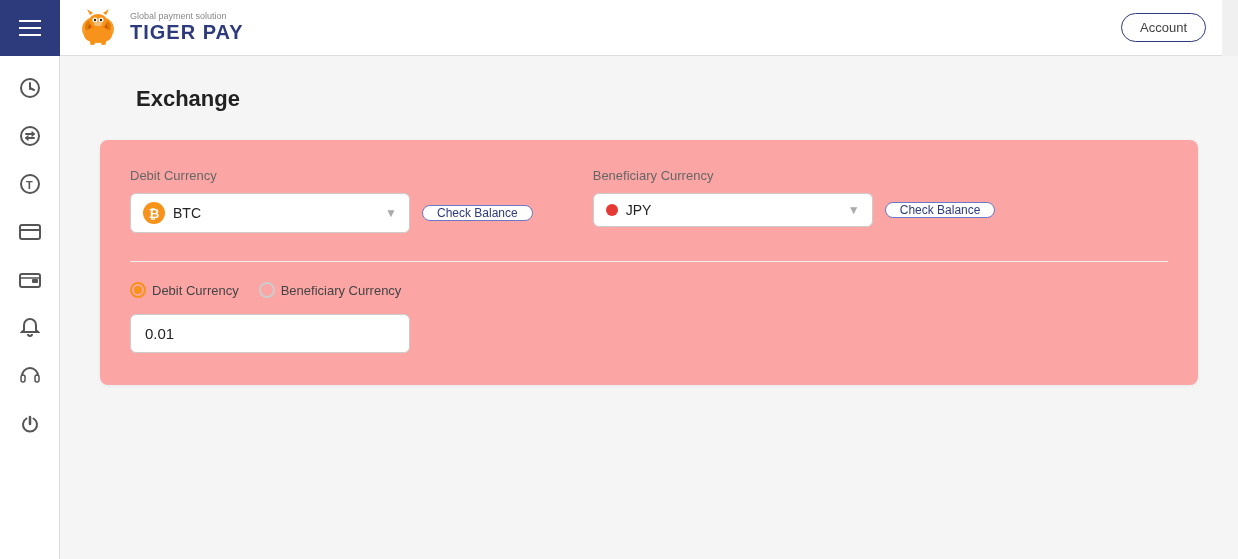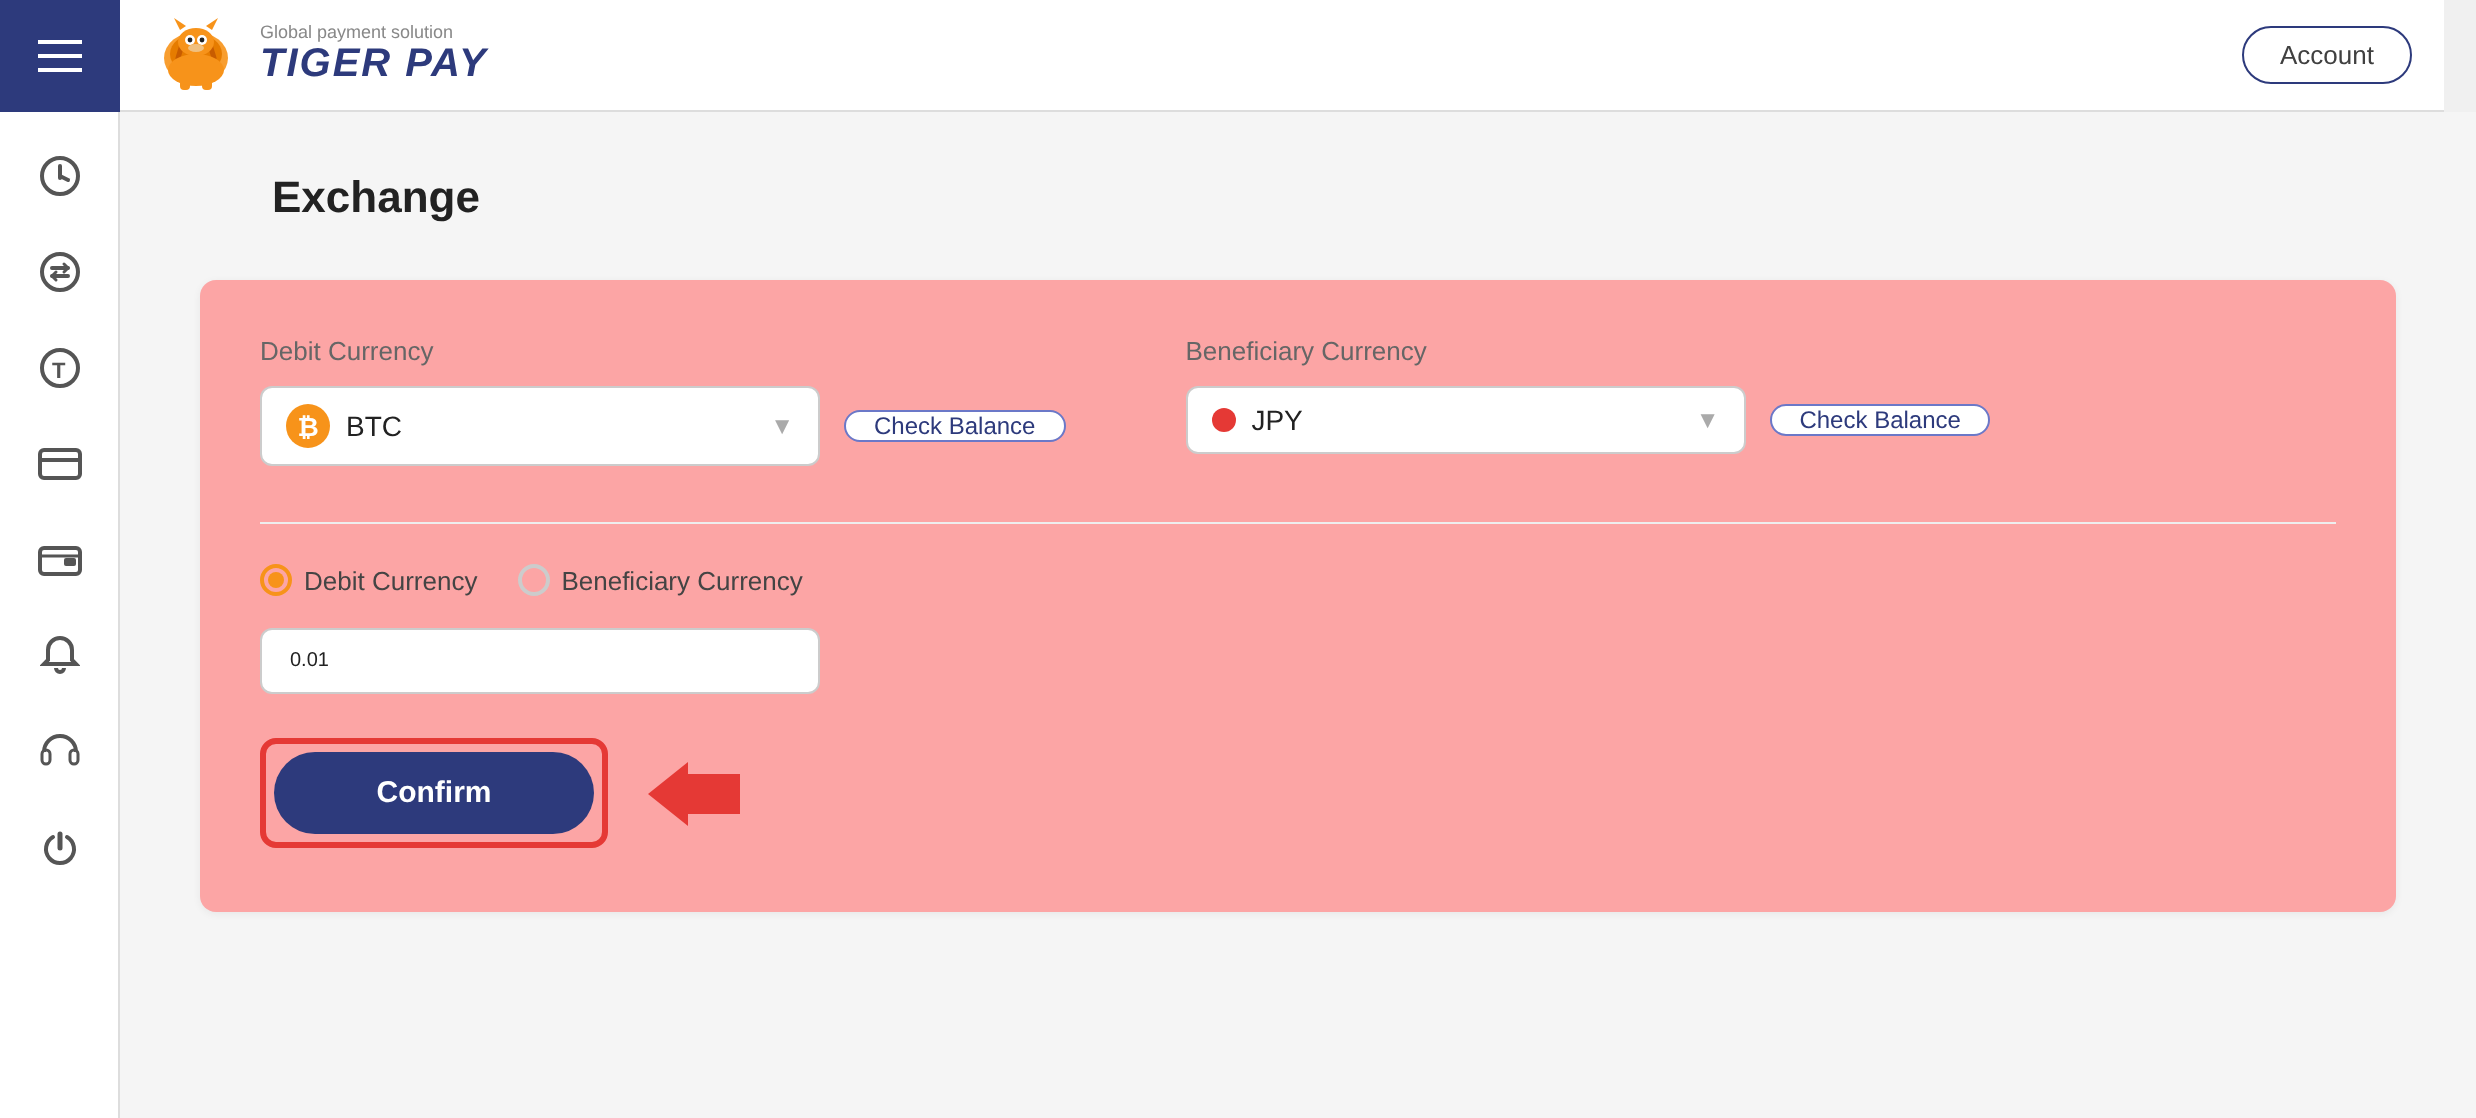--- a/index.html
+++ b/index.html
@@ -61,21 +61,20 @@
     }
     .logo-small-text {
       font-size: 9px;
       color: #888;
     }
     .logo-big-text {
       font-size: 20px;
       font-weight: bold;
       color: #2d3a7c;
       letter-spacing: 1px;
-      font-style: italic;
     }
     .account-btn {
       border: 1.5px solid #2d3a7c;
       border-radius: 20px;
       padding: 6px 18px;
       font-size: 13px;
       color: #404040;
       background: #fff;
       cursor: pointer;
     }
@@ -253,21 +252,21 @@
       height: 8px;
       border-radius: 50%;
       background: #f7931a;
     }
 
     .amount-input {
       border: 1px solid #ccc;
       border-radius: 6px;
       padding: 10px 14px;
       width: 280px;
-      font-size: 10px;
+      font-size: 15px;
       color: #222;
       outline: none;
     }
 
     .confirm-area {
       display: flex;
       align-items: center;
       gap: 20px;
       margin-top: 22px;
     }
@@ -441,24 +440,15 @@
       </label>
       <label class="radio-option">
         <div class="radio-circle"></div>
         <span>Beneficiary Currency</span>
       </label>
     </div>
 
     <input class="amount-input" type="text" value="0.01" style="">
 
     
-    <div class="confirm-area">
-      <div class="confirm-box">
-        <button class="confirm-btn">Confirm</button>
-      </div>
-
-      <svg width="46" height="32" viewBox="0 0 46 32" fill="none" xmlns="http://www.w3.org/2000/svg">
-        <polygon points="46,6 20,6 20,0 0,16 20,32 20,26 46,26" fill="#e53935"></polygon>
-      </svg>
-    </div>
 
   </div>
 </div>
 
 </body></html>

